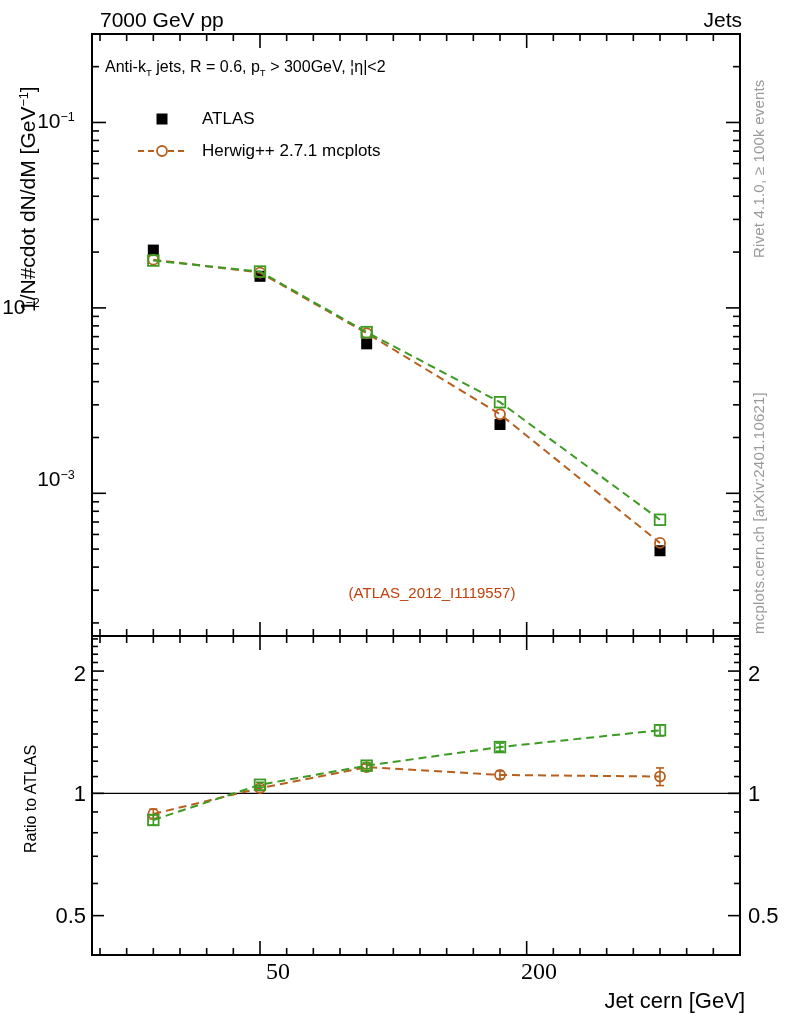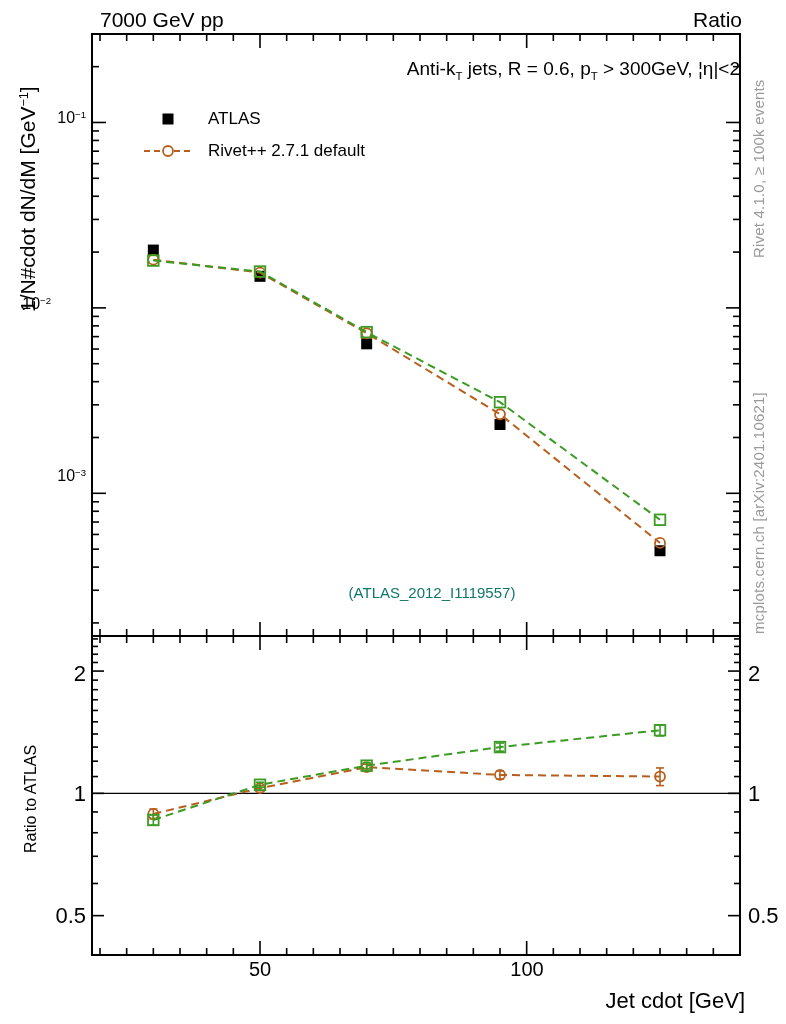--- a/index.html
+++ b/index.html
@@ -1,33 +1,33 @@
 <!DOCTYPE html>
 <html><head>
 <meta charset="utf-8">
 <style>
   html,body{margin:0;padding:0;background:#fff;}
   .canvas{position:relative;width:786px;height:1024px;background:#ffffff;
           font-family:"Liberation Sans","DejaVu Sans",sans-serif;color:#000;overflow:hidden;}
   .abs{position:absolute;}
   .hdr{font-size:21px;top:8px;white-space:nowrap;text-align:center;}
-  .plot-title{left:92px;width:648px;top:58px;text-align:right;font-size:19px;white-space:nowrap;}
+  .plot-title{left:105px;width:648px;top:58px;text-align:left;font-size:16px;white-space:nowrap;}
   .sub{font-size:0.6em;position:relative;top:0.45em;}
   .sup{font-size:0.6em;position:relative;top:-0.55em;}
-  .ytick{font-size:16px;text-align:right;width:60px;white-space:nowrap;}
+  .ytick{font-size:21px;text-align:center;width:60px;white-space:nowrap;}
   .rtick{font-size:22px;white-space:nowrap;}
   .rtick.left{text-align:right;width:60px;}
-  .xtick{font-size:20px;text-align:center;width:60px;}
+  .xtick{font-size:24px;text-align:right;width:60px;font-family:Liberation Serif, serif;}
   .axis-title-x{font-size:22px;white-space:nowrap;}
   .vert{transform:rotate(-90deg);transform-origin:0 0;white-space:nowrap;}
   .ytitle{font-size:21px;}
   .rtitle{font-size:16px;}
   .note{font-size:15px;color:#9a9a9a;letter-spacing:0.2px;}
-  .watermark{font-size:15px;color:#0f766e;text-align:center;width:320px;}
-  .legend{left:142px;top:103px;}
+  .watermark{font-size:15px;color:#c2410c;text-align:center;width:320px;}
+  .legend{left:136px;top:103px;}
   .legend-row{display:flex;align-items:center;height:32px;}
   .legend-marker{width:52px;height:16px;flex:0 0 52px;}
   .legend-label{font-size:17px;margin-left:14px;white-space:nowrap;}
 </style>
 </head>
 <body>
 
 <div class="canvas">
 
   <svg id="chart" class="abs" style="left:0;top:0" width="786" height="1024">
@@ -287,39 +287,39 @@
       <line x1="656" y1="735.9005429180339" x2="664" y2="735.9005429180339" stroke="#3c9b23" stroke-width="1.6"></line>
       <line x1="656" y1="724.7941563061521" x2="664" y2="724.7941563061521" stroke="#3c9b23" stroke-width="1.6"></line>
       <rect x="148.03333333333333" y="814.663911995494" width="10.6" height="10.6" fill="none" stroke="#3c9b23" stroke-width="1.8"></rect>
       <rect x="254.7" y="779.4501976760413" width="10.6" height="10.6" fill="none" stroke="#3c9b23" stroke-width="1.8"></rect>
       <rect x="361.3666666666667" y="760.3602525022281" width="10.6" height="10.6" fill="none" stroke="#3c9b23" stroke-width="1.8"></rect>
       <rect x="494.7" y="741.7736168771404" width="10.6" height="10.6" fill="none" stroke="#3c9b23" stroke-width="1.8"></rect>
       <rect x="654.7" y="724.9599597654214" width="10.6" height="10.6" fill="none" stroke="#3c9b23" stroke-width="1.8"></rect>
     </svg>
 
   <div class="abs hdr" style="left:100px;">7000 GeV pp</div>
-  <div class="abs hdr" style="right:44px;">Ratio</div>
+  <div class="abs hdr" style="right:44px;">Jets</div>
 
   <div class="abs plot-title">
     <span>Anti-k</span><span class="sub">T</span><span> jets, R = 0.6, p</span><span class="sub">T</span><span> &gt; 300GeV, ¦η|&lt;2</span>
   </div>
 
   <div class="abs legend">
     <div class="legend-row">
       <svg class="legend-marker">
           <rect x="20.5" y="2.5" width="11" height="11" fill="#000000"></rect>
         </svg>
       <span class="legend-label">ATLAS</span>
     </div>
     <div class="legend-row">
       <svg class="legend-marker">
           <line x1="2" y1="8" x2="50" y2="8" stroke="#b85f1e" stroke-width="1.8" stroke-dasharray="6 4"></line>
           <circle cx="26" cy="8" r="5" fill="#fff" stroke="#b85f1e" stroke-width="1.8"></circle>
         </svg>
-      <span class="legend-label">Rivet++ 2.7.1 default</span>
+      <span class="legend-label">Herwig++ 2.7.1 mcplots</span>
     </div>
   </div>
 
   <div class="abs vert ytitle" style="left:16px;top:312px;">
     <span>1/N#cdot dN/dM [GeV</span><span class="sup">−1</span><span>]</span>
   </div>
 
   <div class="abs vert rtitle" style="left:22px;top:853px;">Ratio to ATLAS</div>
 
   <div class="abs ytick" style="right:700px;top:109px;">
@@ -334,22 +334,22 @@
 
   <div class="abs rtick left" style="right:700px;top:661px;">2</div>
   <div class="abs rtick left" style="right:700px;top:781px;">1</div>
   <div class="abs rtick left" style="right:700px;top:903px;">0.5</div>
 
   <div class="abs rtick" style="left:748px;top:661px;">2</div>
   <div class="abs rtick" style="left:748px;top:781px;">1</div>
   <div class="abs rtick" style="left:748px;top:903px;">0.5</div>
 
   <div class="abs xtick" style="left:230px;top:958px;">50</div>
-  <div class="abs xtick" style="left:497px;top:958px;">100</div>
-
-  <div class="abs axis-title-x" style="right:41px;top:988px;">Jet cdot [GeV]</div>
+  <div class="abs xtick" style="left:497px;top:958px;">200</div>
+
+  <div class="abs axis-title-x" style="right:41px;top:988px;">Jet cern [GeV]</div>
 
   <div class="abs vert note" style="left:750px;top:258px;">Rivet 4.1.0, ≥ 100k events</div>
   <div class="abs vert note" style="left:750px;top:634px;">mcplots.cern.ch [arXiv:2401.10621]</div>
 
   <div class="abs watermark" style="left:272px;top:584px;">(ATLAS_2012_I1119557)</div>
 
 </div>
 
 </body></html>

